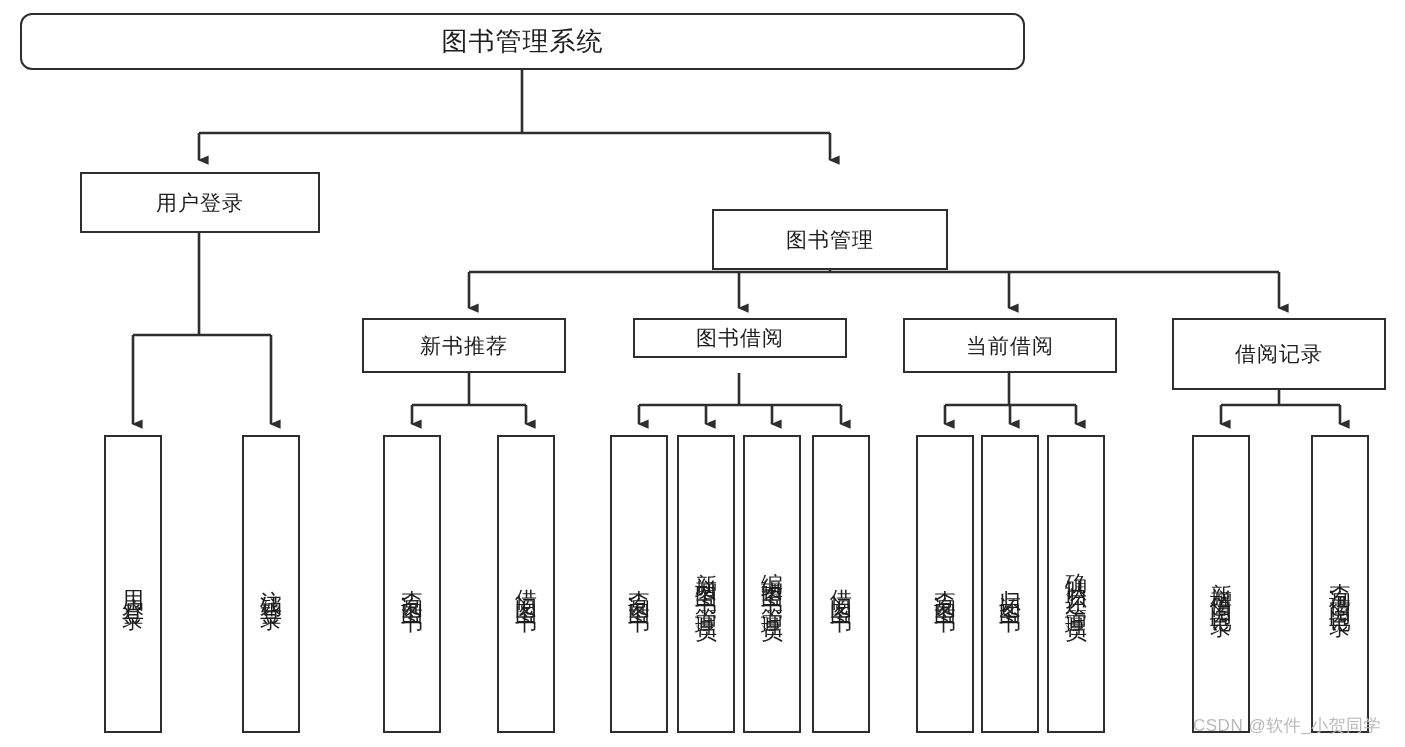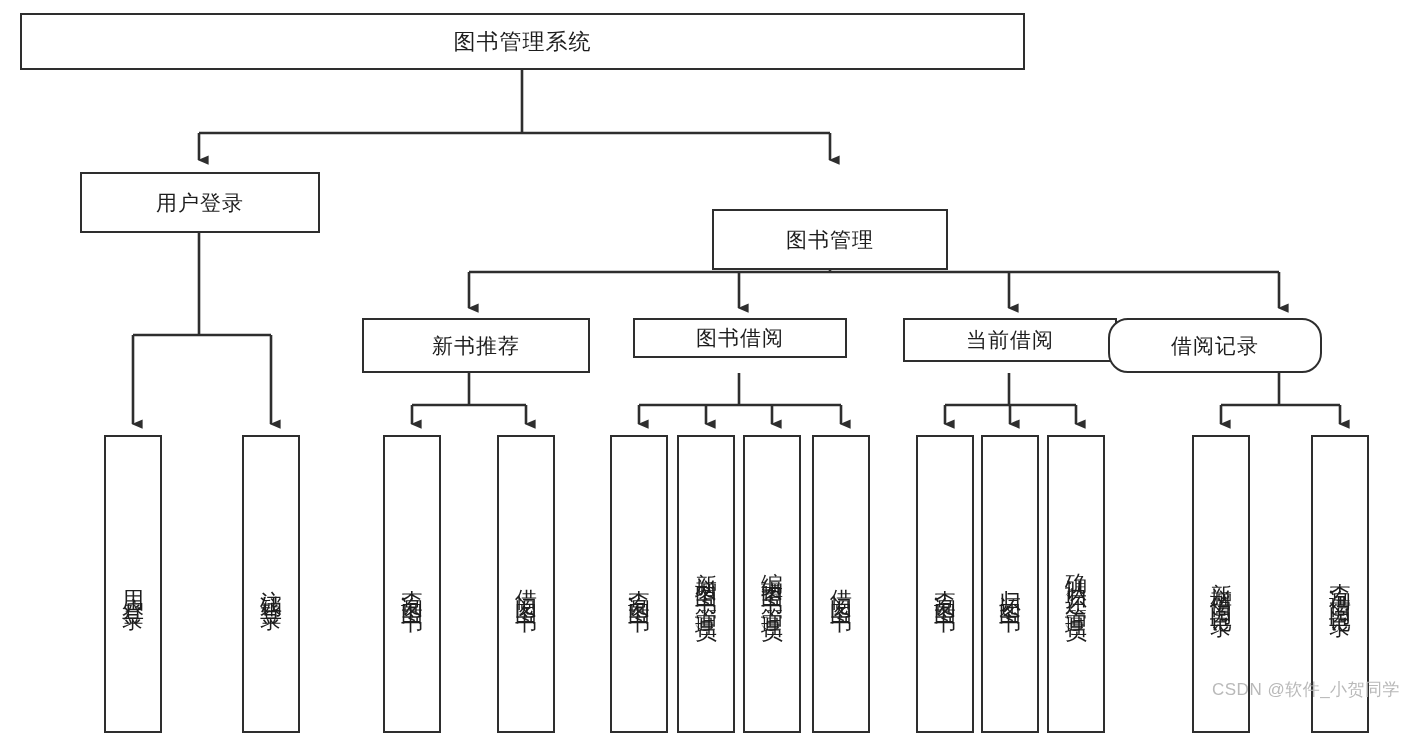--- a/index.html
+++ b/index.html
@@ -11,21 +11,21 @@
     position:absolute;
     box-sizing:border-box;
     border:2.5px solid #2e2e2e;
     background:#ffffff;
     display:flex;
     align-items:center;
     justify-content:center;
     color:#1d1d1d;
   }
   .node.h{ font-size:21px; letter-spacing:1px; }
-  .node.root{ font-size:22px; letter-spacing:1px; }
+  .node.root{ font-size:26px; letter-spacing:1px;border-radius:12px; }
   .node.v{
     writing-mode:vertical-rl;
     text-orientation:upright;
     font-size:22px;
     letter-spacing:7px;
     line-height:1;
     padding-top:4px;
     align-items:center;
     justify-content:center;
     white-space:nowrap;
@@ -94,24 +94,24 @@
       <path d="M1221,405 L1221,424" marker-end="url(#arrow)"></path>
       <path d="M1340,405 L1340,424" marker-end="url(#arrow)"></path>
     </g>
   </svg>
 
   <div class="node root" style="left:20px;top:13px;width:1005px;height:57px;">图书管理系统</div>
 
   <div class="node h" style="left:80px;top:172px;width:240px;height:61px;">用户登录</div>
   <div class="node h" style="left:712px;top:172px;width:236px;height:61px;margin-top:37px;">图书管理</div>
 
-  <div class="node h" style="left:362px;top:318px;width:228px;height:55px;">新书推荐</div>
+  <div class="node h" style="left:362px;top:318px;width:204px;height:55px;">新书推荐</div>
   <div class="node h" style="left:633px;top:318px;width:214px;height:40px;">图书借阅</div>
-  <div class="node h" style="left:903px;top:318px;width:214px;height:44px;">当前借阅</div>
-  <div class="node h" style="left:1108px;top:318px;width:214px;height:55px;border-radius:20px;">借阅记录</div>
+  <div class="node h" style="left:903px;top:318px;width:214px;height:55px;">当前借阅</div>
+  <div class="node h" style="left:1172px;top:318px;width:214px;height:72px;">借阅记录</div>
 
   <div class="node v" style="left:104px;top:435px;width:58px;height:298px;">
     <span>用户登录</span>
   </div>
   <div class="node v" style="left:242px;top:435px;width:58px;height:298px;">
     <span>注销登录</span>
   </div>
 
   <div class="node v" style="left:383px;top:435px;width:58px;height:298px;">
     <span>查询图书</span>
@@ -143,15 +143,15 @@
     <span>确认归还（管理员）</span>
   </div>
 
   <div class="node v" style="left:1192px;top:435px;width:58px;height:298px;">
     <span>新增借阅记录</span>
   </div>
   <div class="node v" style="left:1311px;top:435px;width:58px;height:298px;">
     <span>查询借阅记录</span>
   </div>
 
-  <div class="watermark" style="left:1193px;top:678px;margin-left:19px;">CSDN @软件_小贺同学</div>
+  <div class="watermark" style="left:1193px;top:714px;">CSDN @软件_小贺同学</div>
 
 </div>
 
 </body></html>

